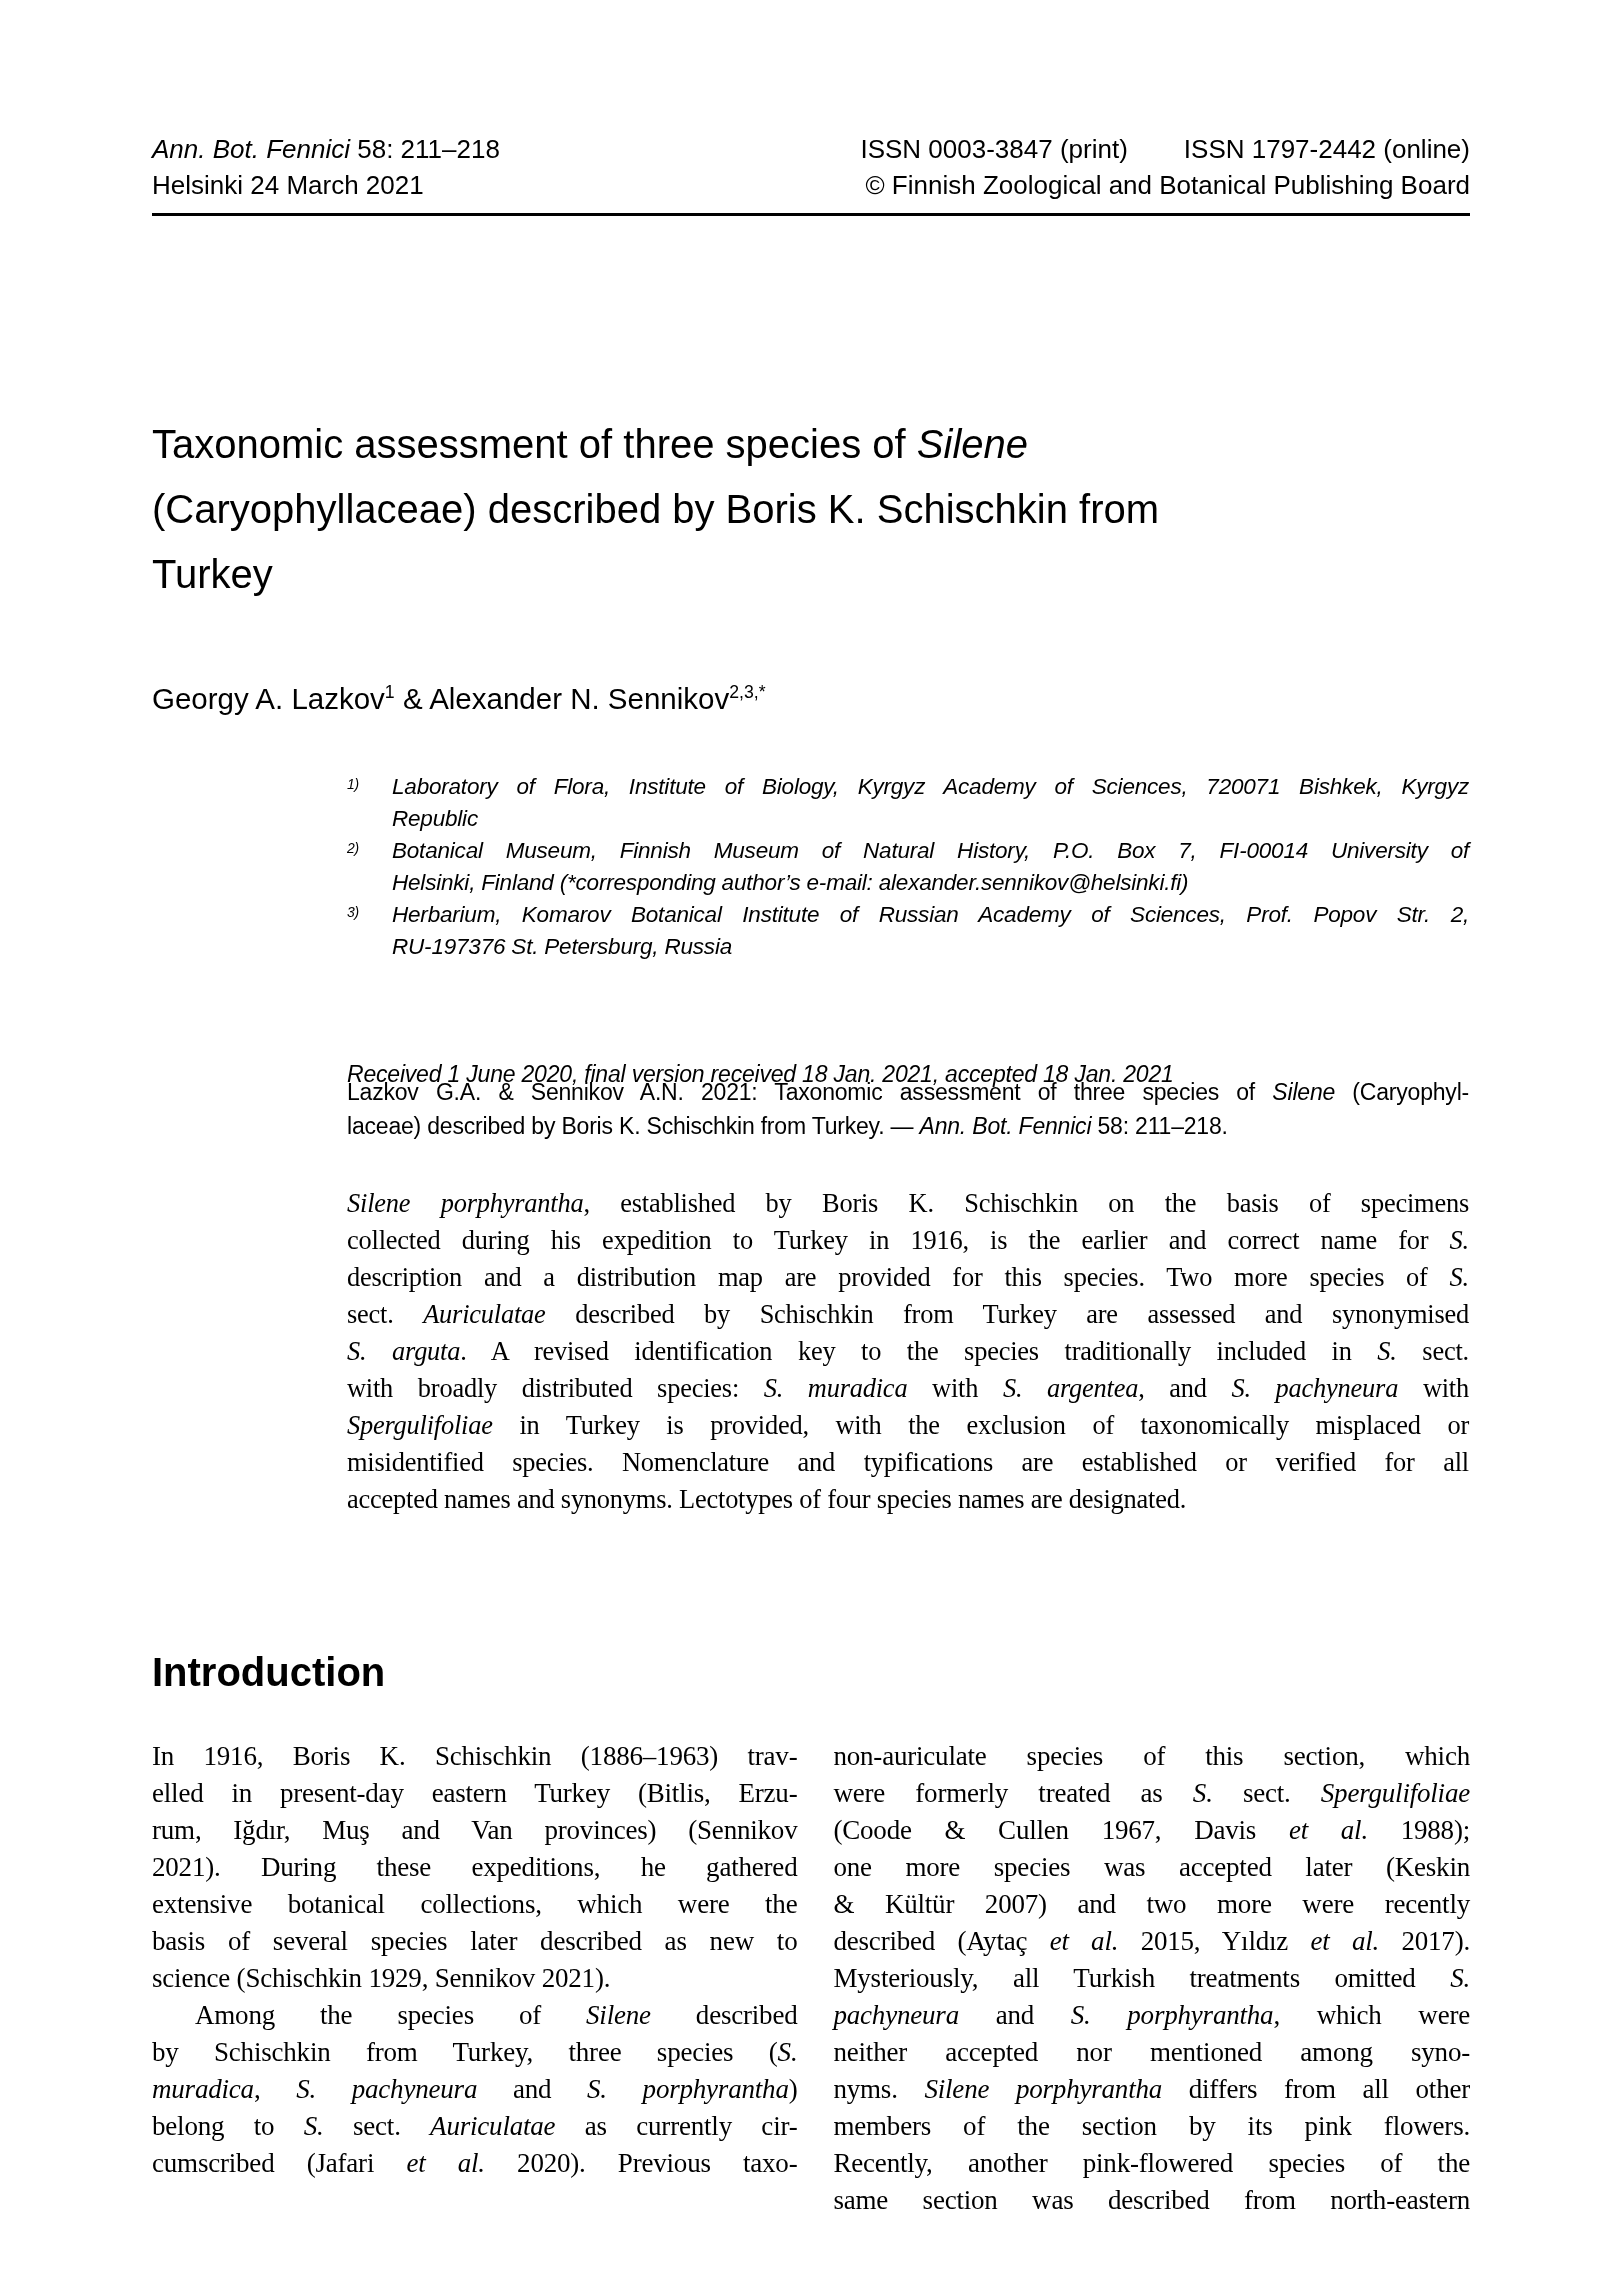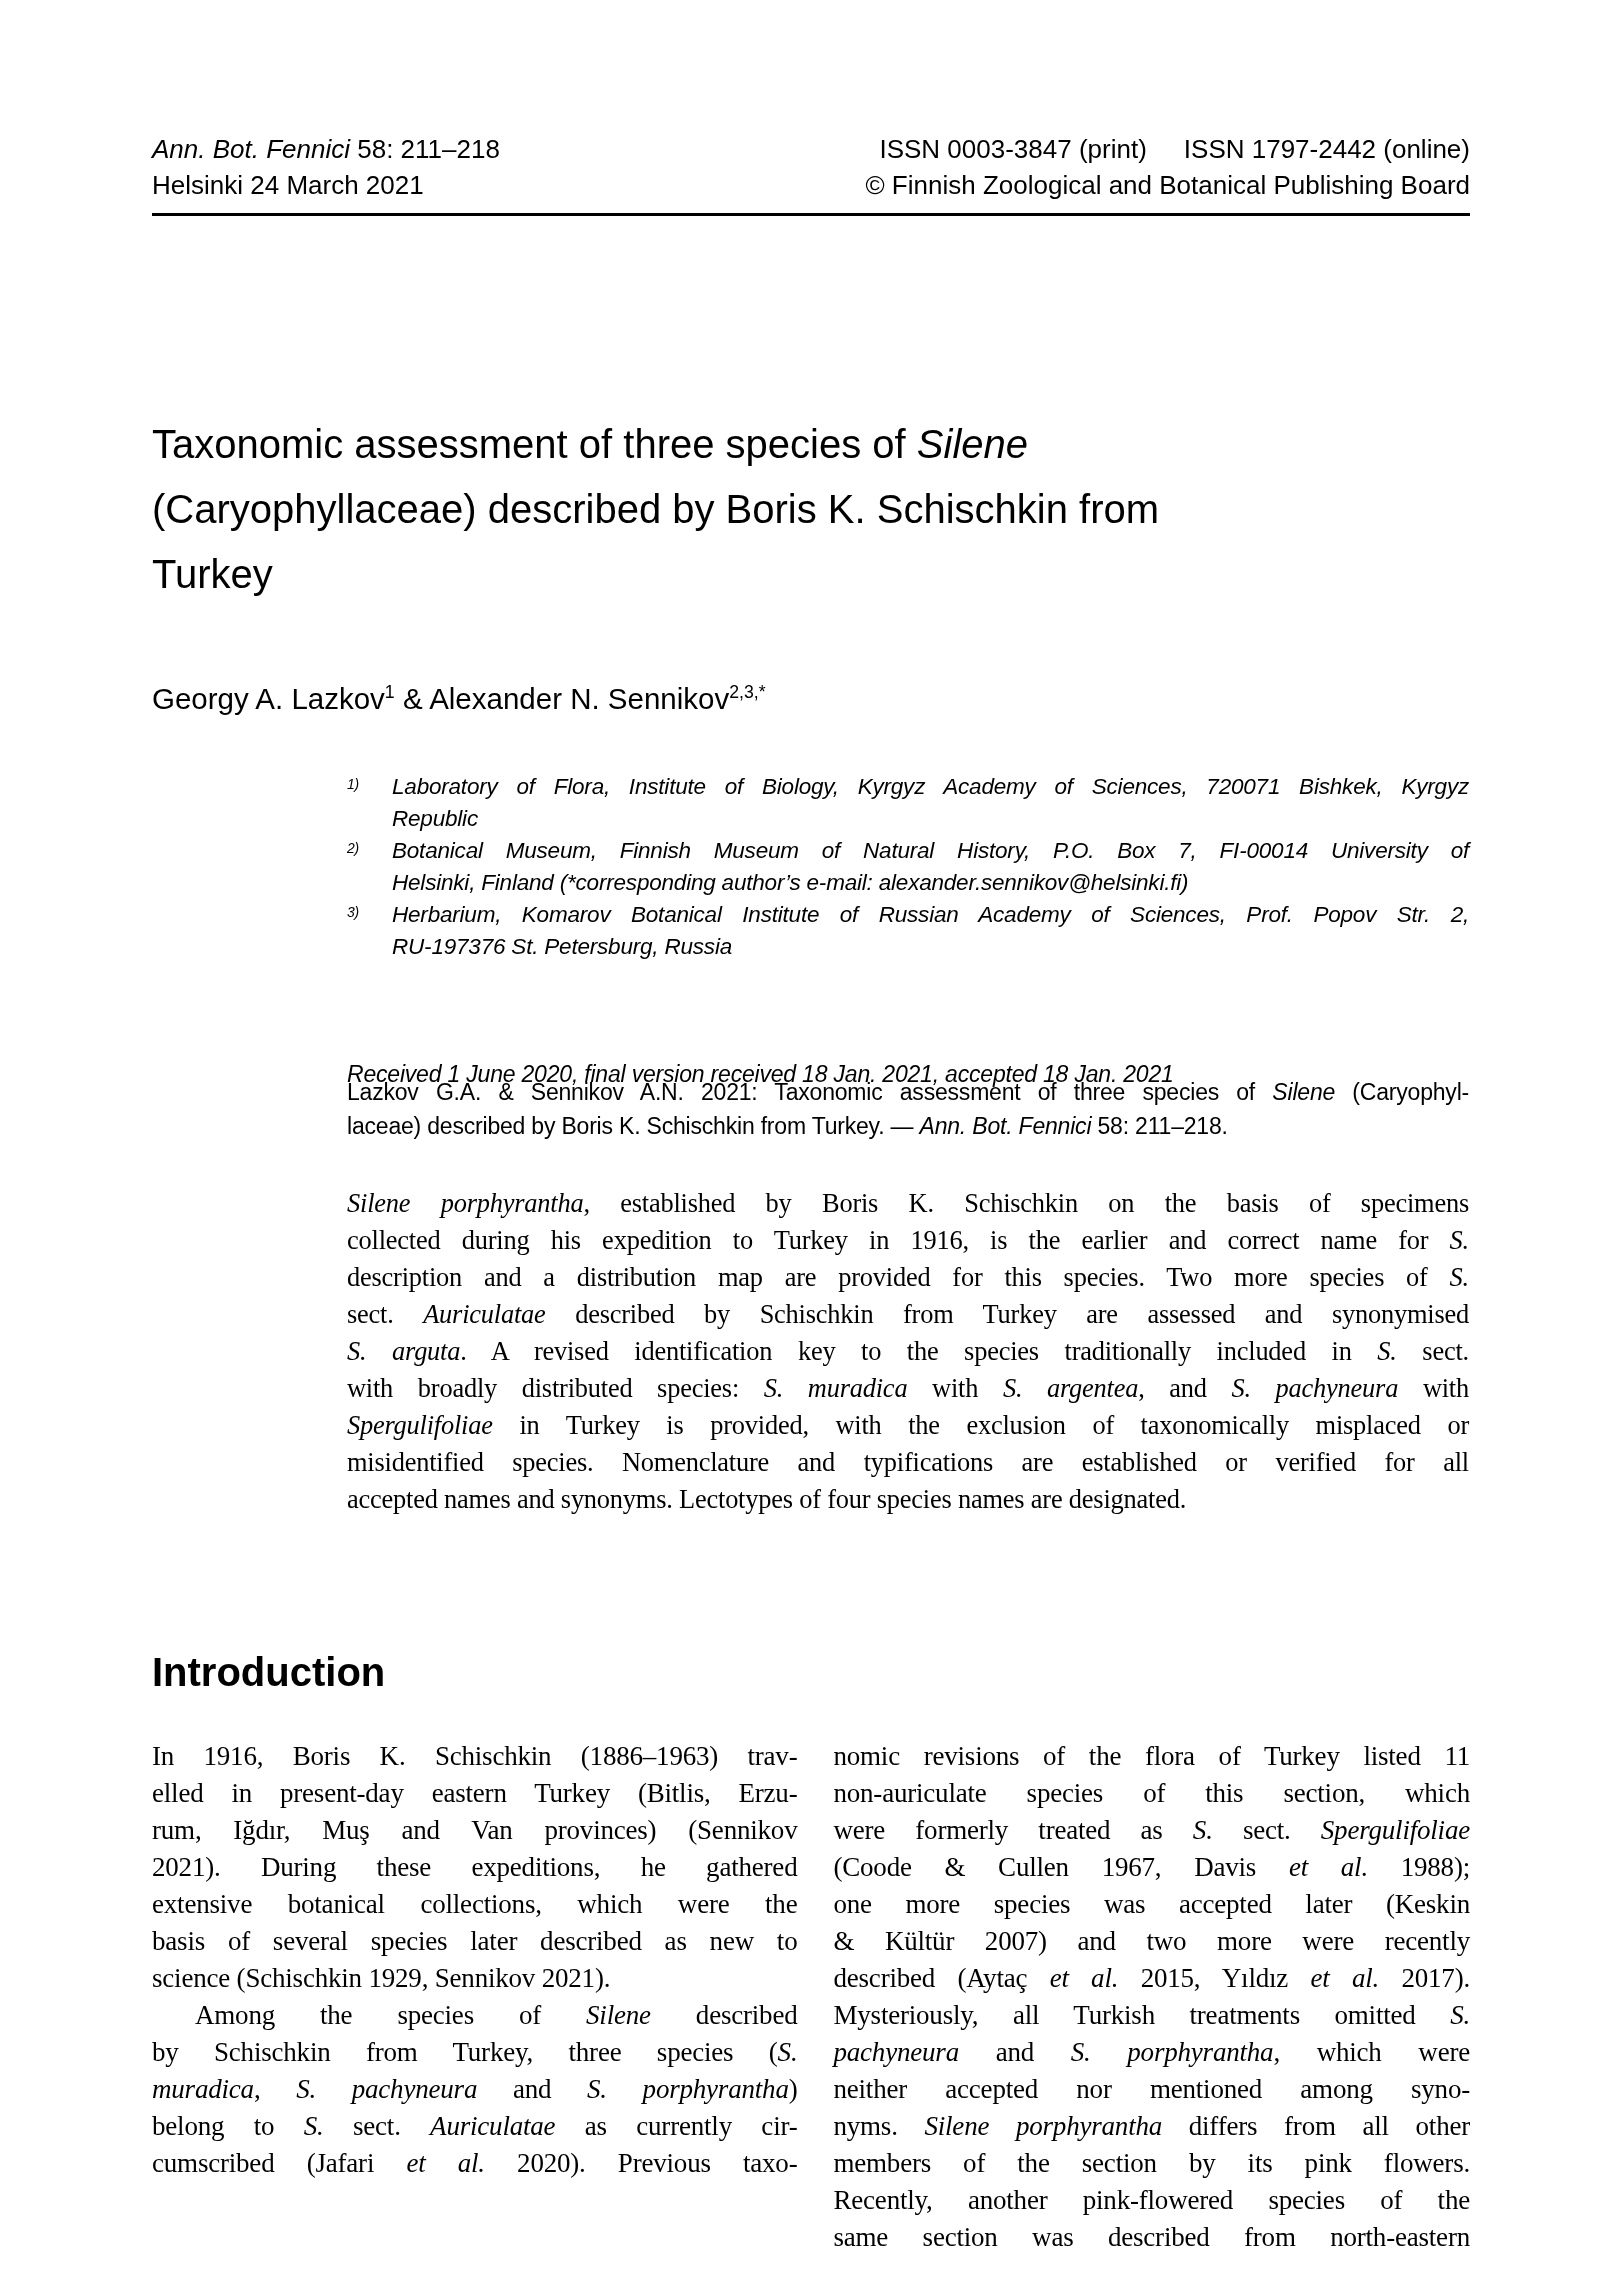--- a/index.html
+++ b/index.html
@@ -2,21 +2,21 @@
 <html style="font-size:12.4px"><head>
 <meta charset="utf-8">
 <style>
   html,body{margin:0;padding:0;background:#ffffff;}
   body{width:1616px;height:2295px;position:relative;color:#000;
        font-family:"Liberation Sans",sans-serif;-webkit-font-smoothing:antialiased;}
   .abs{position:absolute;}
   
   #header{left:152px;top:131px;width:1318px;font-size:26px;line-height:36px;}
   .hdr-row{display:flex;justify-content:space-between;align-items:baseline;}
-  .issn-group{display:flex;gap:37px;text-align:right;}
+  .issn-group{display:flex;gap:56px;text-align:right;}
   
   #rule{left:152px;top:213px;width:1318px;height:3.1px;background:#000;}
   
   #title{left:152px;top:412px;width:1337px;font-size:40px;line-height:65px;font-weight:400;letter-spacing:0;}
   
   #authors{left:152px;top:681px;font-size:29.5px;line-height:36px;}
   sup{font-size:60%;line-height:0;vertical-align:super;}
   
   #affils{left:347px;top:771px;width:1122px;font-size:22.5px;line-height:32px;
           font-style:italic;letter-spacing:-0.2px;}
@@ -116,21 +116,20 @@
       <div class="line">extensive botanical collections, which were the</div>
       <div class="line">basis of several species later described as new to</div>
       <div class="line last">science (Schischkin 1929, Sennikov 2021).</div>
       <div class="line indent">Among the species of <i>Silene</i> described</div>
       <div class="line">by Schischkin from Turkey, three species (<i>S.</i></div>
       <div class="line"><i>muradica</i>, <i>S. pachyneura</i> and <i>S. porphyrantha</i>)</div>
       <div class="line">belong to <i>S.</i> sect. <i>Auriculatae</i> as currently cir-</div>
       <div class="line">cumscribed (Jafari <i>et al.</i> 2020). Previous taxo-</div>
     </div>
   <div class="col-right">
-      <div class="line">nomic revisions of the flora of Turkey listed 11</div>
       <div class="line">non-auriculate species of this section, which</div>
       <div class="line">were formerly treated as <i>S.</i> sect. <i>Spergulifoliae</i></div>
       <div class="line">(Coode &amp; Cullen 1967, Davis <i>et al.</i> 1988);</div>
       <div class="line">one more species was accepted later (Keskin</div>
       <div class="line">&amp; Kültür 2007) and two more were recently</div>
       <div class="line">described (Aytaç <i>et al.</i> 2015, Yıldız <i>et al.</i> 2017).</div>
       <div class="line">Mysteriously, all Turkish treatments omitted <i>S.</i></div>
       <div class="line"><i>pachyneura</i> and <i>S. porphyrantha</i>, which were</div>
       <div class="line">neither accepted nor mentioned among syno-</div>
       <div class="line">nyms. <i>Silene porphyrantha</i> differs from all other</div>

